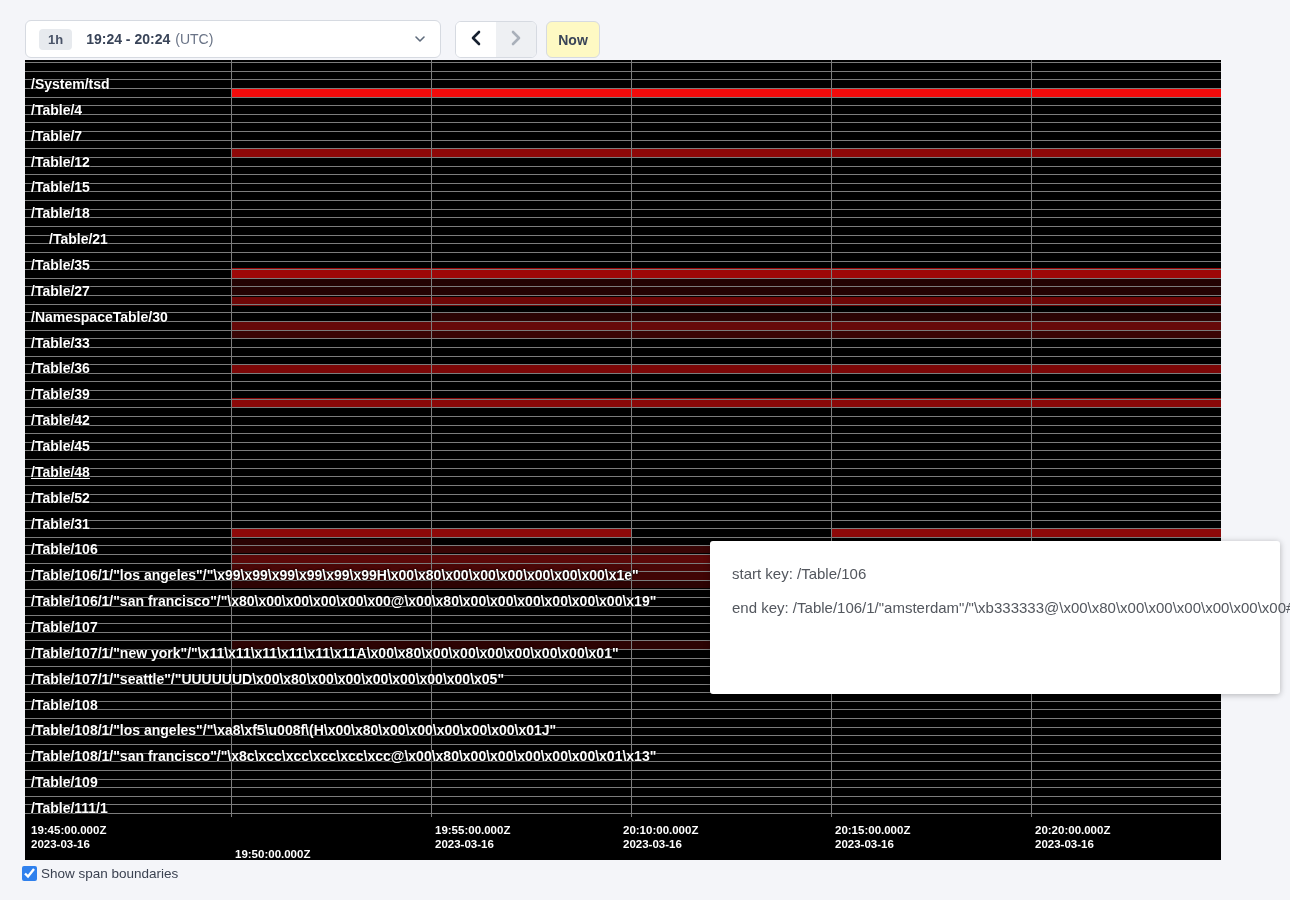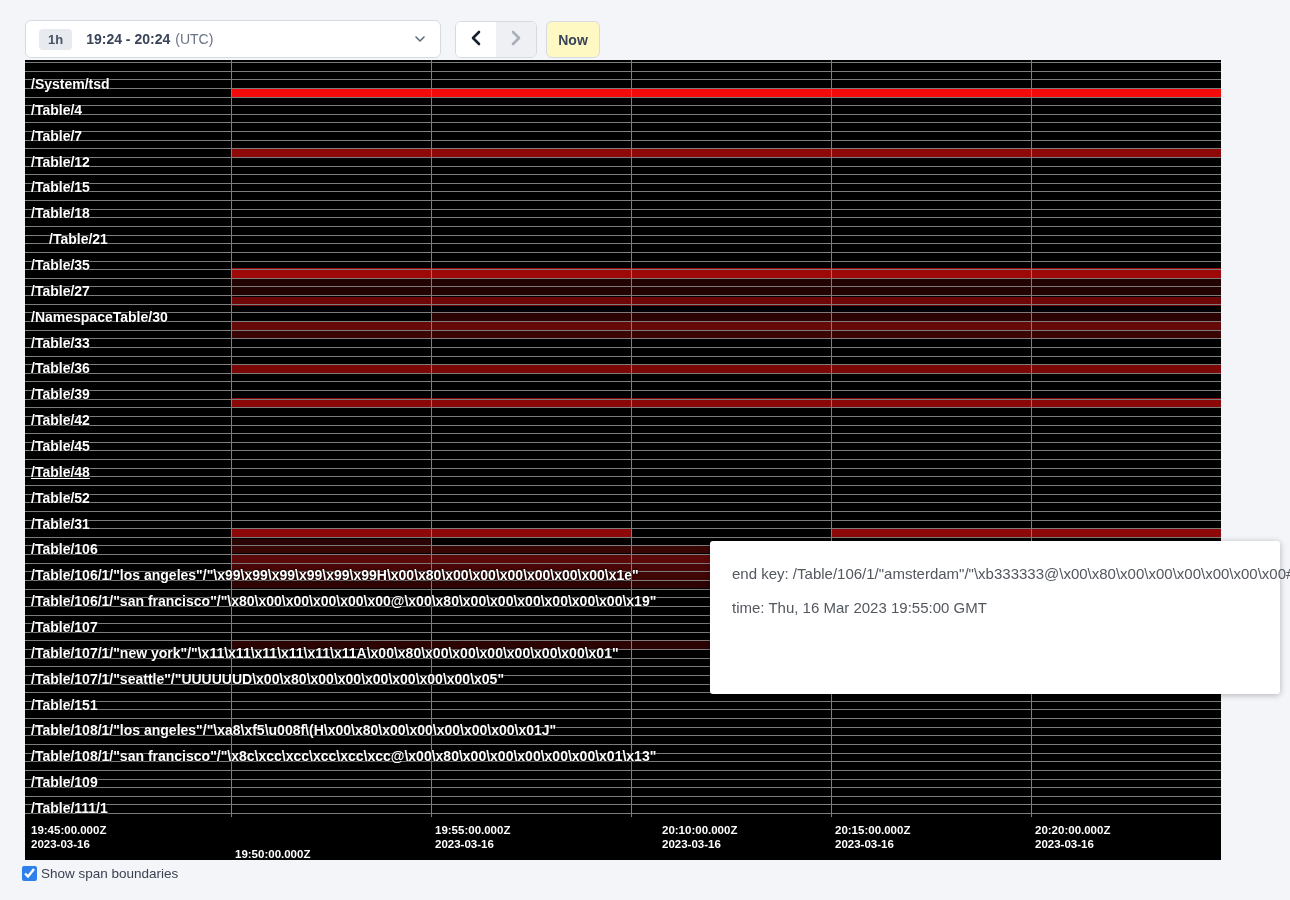--- a/index.html
+++ b/index.html
@@ -218,54 +218,54 @@
       <div class="row-label" style="left: 6px; top: 377.998px;">/Table/45</div>
       <div class="row-label" style="left: 6px; top: 403.855px; text-decoration: underline;">/Table/48</div>
       <div class="row-label" style="left: 6px; top: 429.712px;">/Table/52</div>
       <div class="row-label" style="left: 6px; top: 455.569px;">/Table/31</div>
       <div class="row-label" style="left: 6px; top: 481.426px;">/Table/106</div>
       <div class="row-label" style="left: 6px; top: 507.283px;">/Table/106/1/"los angeles"/"\x99\x99\x99\x99\x99\x99H\x00\x80\x00\x00\x00\x00\x00\x00\x1e"</div>
       <div class="row-label" style="left: 6px; top: 533.14px;">/Table/106/1/"san francisco"/"\x80\x00\x00\x00\x00\x00@\x00\x80\x00\x00\x00\x00\x00\x00\x19"</div>
       <div class="row-label" style="left: 6px; top: 558.997px;">/Table/107</div>
       <div class="row-label" style="left: 6px; top: 584.854px;">/Table/107/1/"new york"/"\x11\x11\x11\x11\x11\x11A\x00\x80\x00\x00\x00\x00\x00\x00\x01"</div>
       <div class="row-label" style="left: 6px; top: 610.711px;">/Table/107/1/"seattle"/"UUUUUUD\x00\x80\x00\x00\x00\x00\x00\x00\x05"</div>
-      <div class="row-label" style="left: 6px; top: 636.568px;">/Table/151</div>
+      <div class="row-label" style="left: 6px; top: 636.568px;">/Table/108</div>
       <div class="row-label" style="left: 6px; top: 662.425px;">/Table/108/1/"los angeles"/"\xa8\xf5\u008f\(H\x00\x80\x00\x00\x00\x00\x00\x01J"</div>
       <div class="row-label" style="left: 6px; top: 688.282px;">/Table/108/1/"san francisco"/"\x8c\xcc\xcc\xcc\xcc\xcc@\x00\x80\x00\x00\x00\x00\x00\x01\x13"</div>
       <div class="row-label" style="left: 6px; top: 714.139px;">/Table/109</div>
       <div class="row-label" style="left: 6px; top: 739.996px;">/Table/111/1</div>
       <div class="tick" style="left: 6px; top: 763px;">
         <div>19:45:00.000Z</div>
         <div>2023-03-16</div>
       </div>
       <div class="tick" style="left: 210px; top: 763px; margin-top: 24px;">
         <div>19:50:00.000Z</div>
         <div>2023-03-16</div>
       </div>
       <div class="tick" style="left: 410px; top: 763px;">
         <div>19:55:00.000Z</div>
         <div>2023-03-16</div>
       </div>
-      <div class="tick" style="left: 637px; top: 763px;">
+      <div class="tick" style="left: 598px; top: 763px;">
         <div>20:10:00.000Z</div>
         <div>2023-03-16</div>
       </div>
       <div class="tick" style="left: 810px; top: 763px;">
         <div>20:15:00.000Z</div>
         <div>2023-03-16</div>
       </div>
       <div class="tick" style="left: 1010px; top: 763px;">
         <div>20:20:00.000Z</div>
         <div>2023-03-16</div>
       </div>
     </div>
 
   <div class="tooltip">
+    <div>start key: /Table/106</div>
     <div>end key: /Table/106/1/"amsterdam"/"\xb333333@\x00\x80\x00\x00\x00\x00\x00\x00#"</div>
-    <div>time: Thu, 16 Mar 2023 19:55:00 GMT</div>
   </div>
 
   <div class="footer">
     <input type="checkbox" id="spanCb" checked="" style="">
     <label for="spanCb">Show span boundaries</label>
   </div>
 
 </div>
 
 </body></html>

